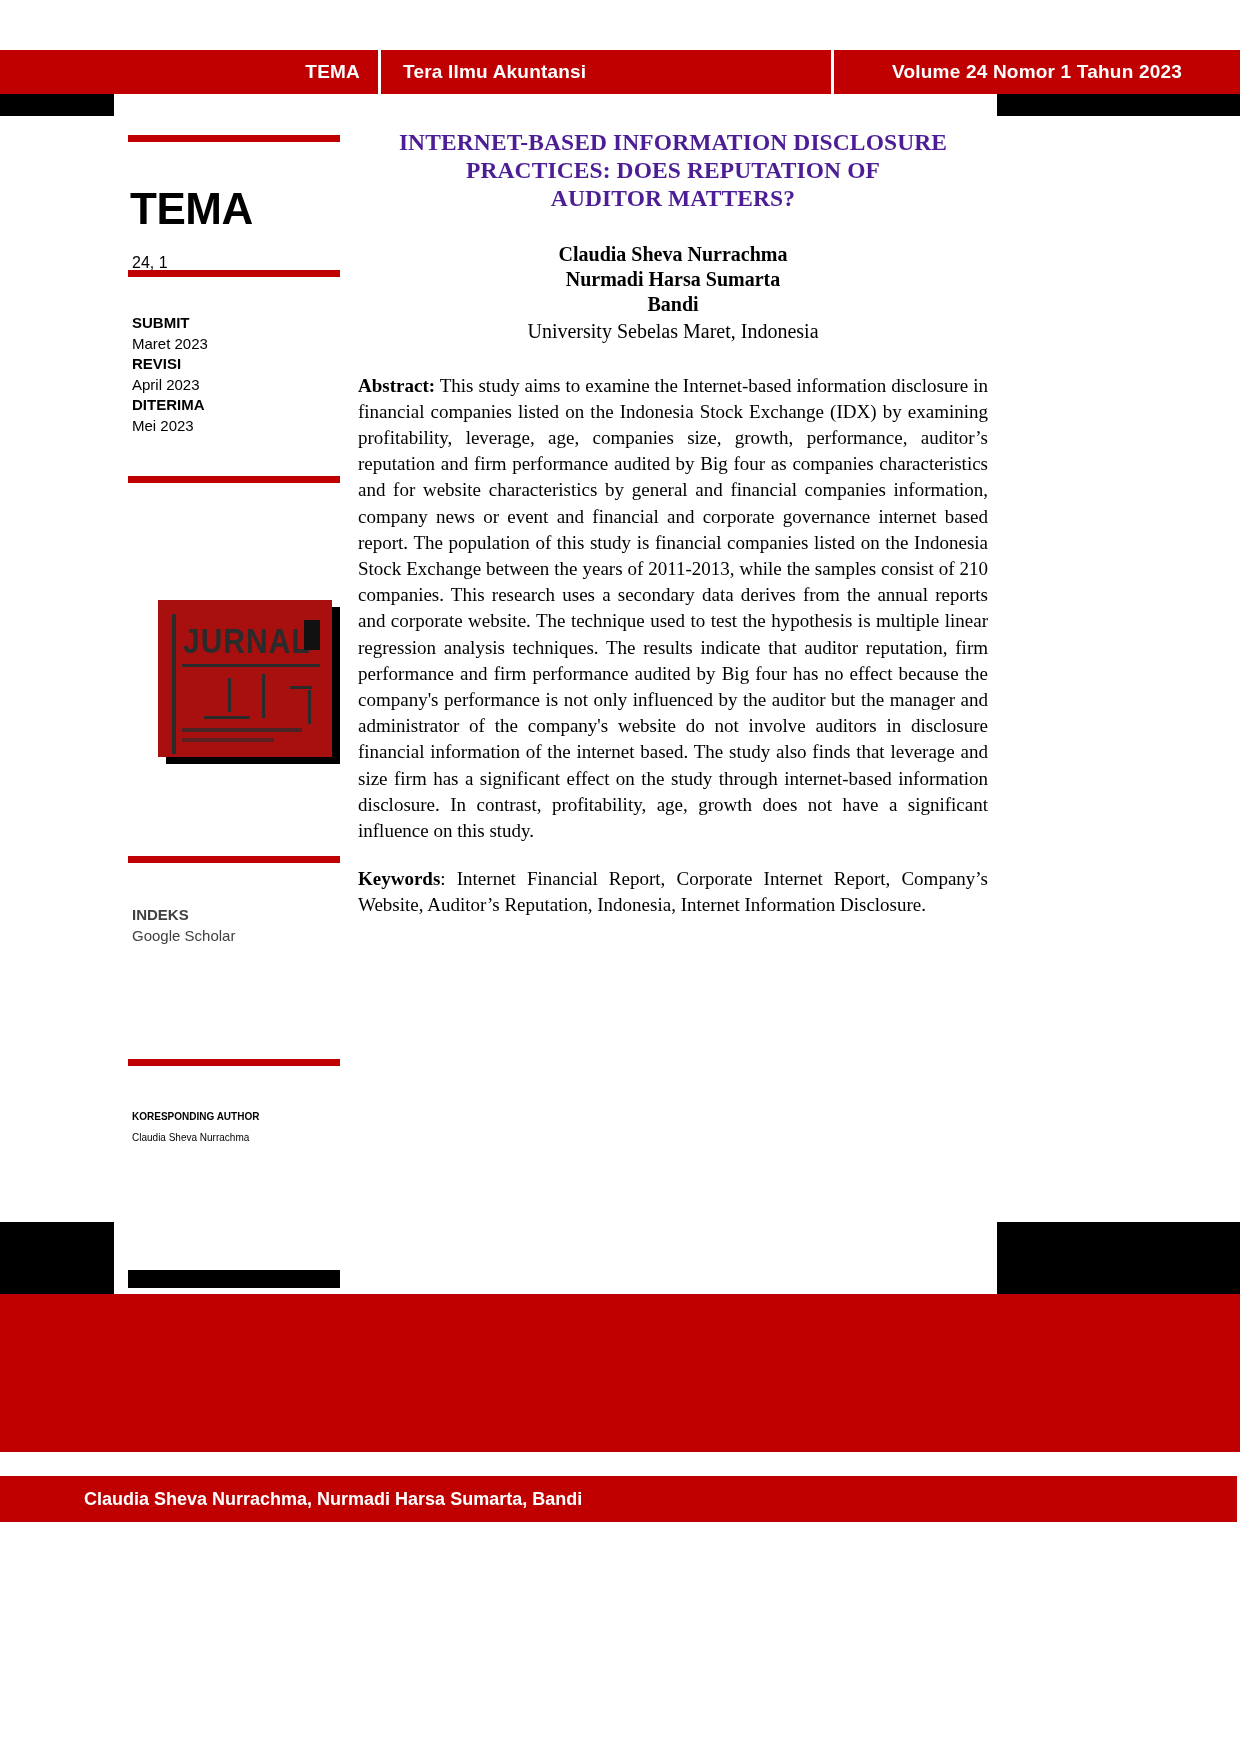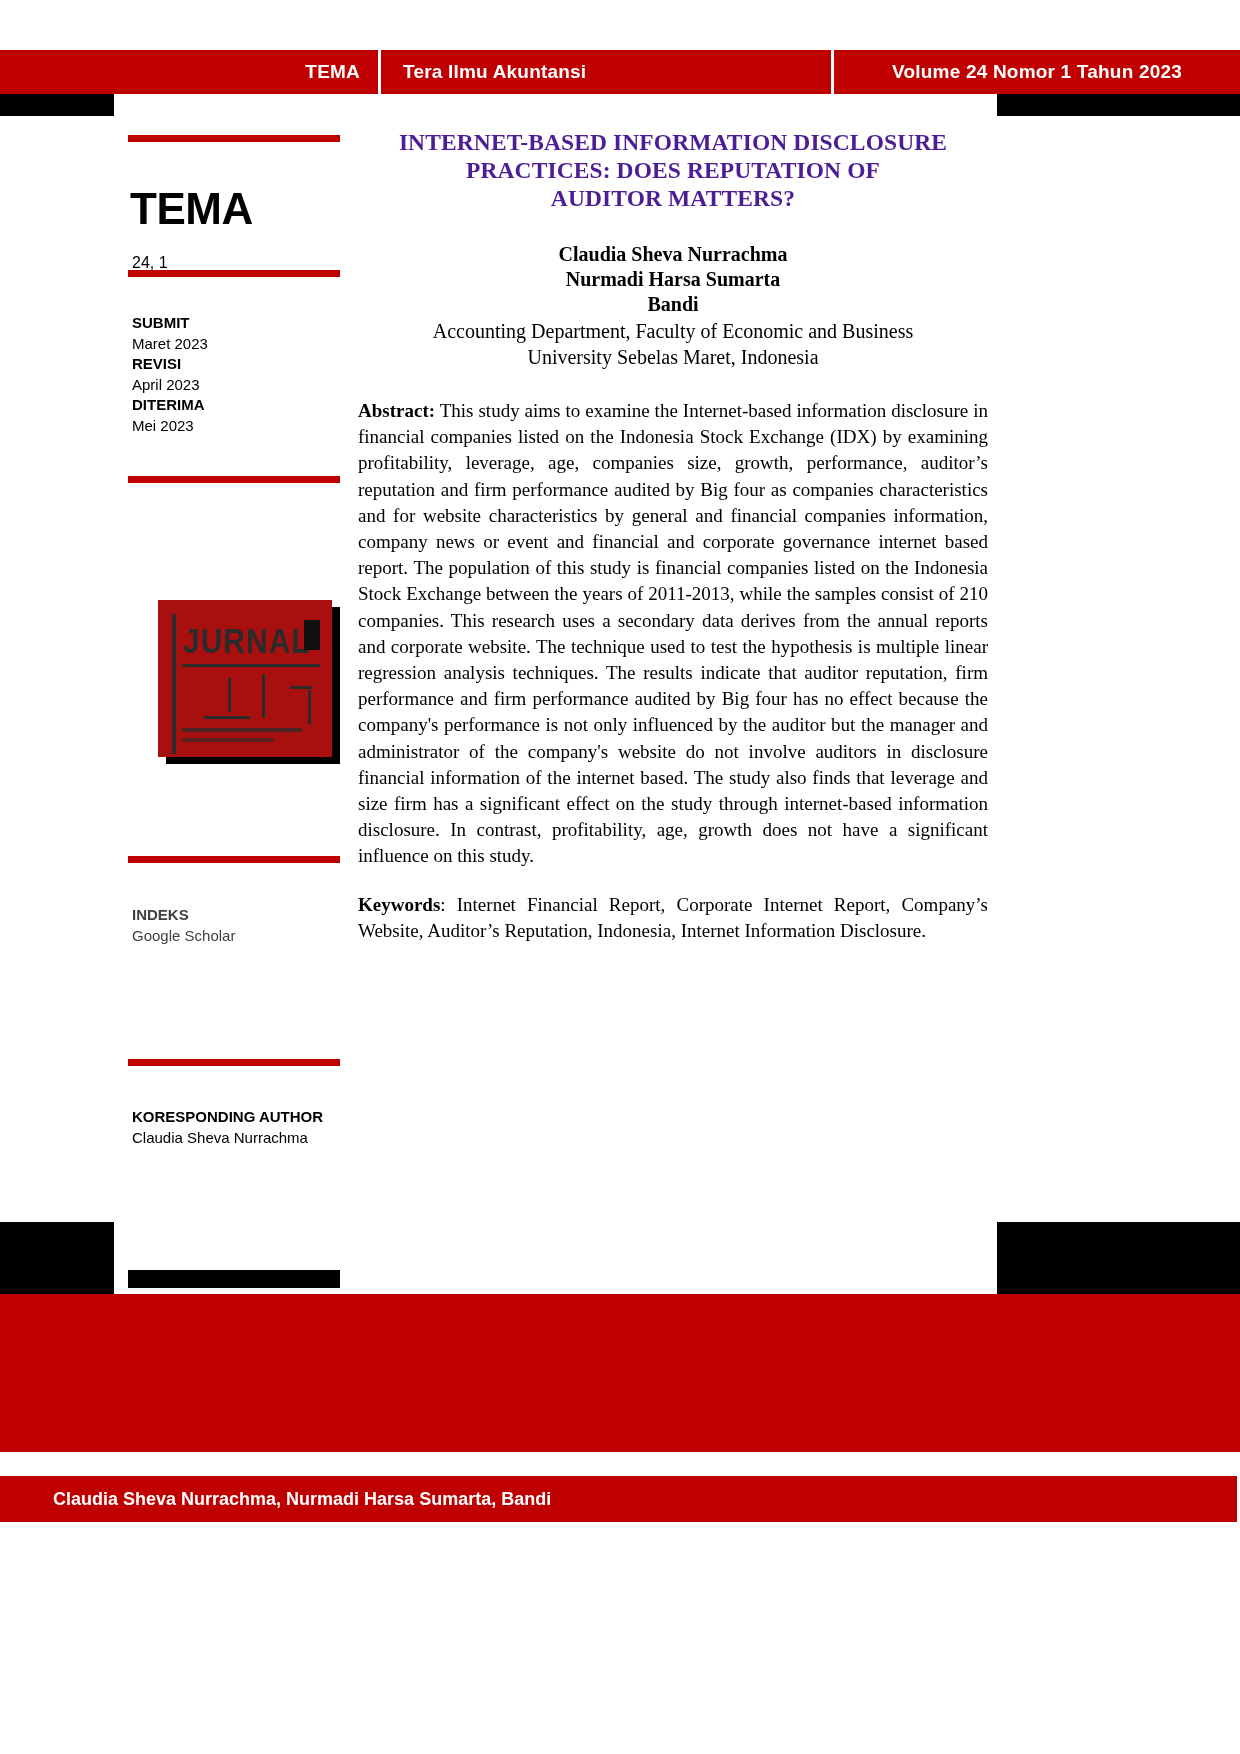--- a/index.html
+++ b/index.html
@@ -112,21 +112,21 @@
   .cover .sm7 { position:absolute; left: 24px; top: 138px; width: 92px; height: 4px; background:#2b2b2b; opacity:.6; }
 
   .indeks {
     position: absolute; left: 132px; top: 788px; width: 210px;
     font-family: "Liberation Sans", sans-serif; font-size: 15px; line-height: 21px; color:#404040;
   }
   .indeks .lbl { font-weight: bold; }
 
   .korresp {
     position: absolute; left: 132px; top: 990px; width: 230px;
-    font-family: "Liberation Sans", sans-serif; font-size: 15px; line-height: 21px; color:#000;
+    font-family: "Liberation Sans", sans-serif; font-size: 10px; line-height: 21px; color:#000;
   }
   .korresp .lbl { font-weight: bold; }
 
   
   .main { position: absolute; left: 358px; top: 128px; width: 630px; }
 
   .title {
     font-family: "Liberation Serif", serif;
     font-weight: bold; font-size: 23.5px; line-height: 28px;
     text-align: center; color: #4c1d95; letter-spacing: .1px;
@@ -169,21 +169,21 @@
     background: #C00000;
   }
 
   .foot-band {
     position: absolute; left: 0; top: 1476px; width: 1240px; height: 46px;
     background: #C00000;
     display: flex; align-items: center;
   }
   .foot-left {
     flex: 1; height: 46px; display:flex; align-items:center;
-    padding-left: 53px;
+    padding-left: 84px;
     border-right: 3px solid #ffffff;
   }
   .foot-right {
     flex: 0 0 243px; height: 46px; display:flex; align-items:center; justify-content:center;
   }
   .foot-band span {
     color:#fff; font-family:"Liberation Sans", sans-serif;
     font-weight: bold; font-size: 18px; white-space: nowrap;
   }
 </style>
@@ -266,21 +266,20 @@
       <div>AUDITOR MATTERS?</div>
     </div>
 
     <div class="authors">
       <div>Claudia Sheva Nurrachma</div>
       <div>Nurmadi Harsa Sumarta</div>
       <div>Bandi</div>
     </div>
 
     <div class="affil">
-      <div>Accounting Department, Faculty of Economic and Business</div>
       <div>University Sebelas Maret, Indonesia</div>
     </div>
 
     <p class="abstract"><b>Abstract:</b><span> This study aims to examine the Internet-based information disclosure in financial companies listed on the Indonesia Stock Exchange (IDX) by examining profitability, leverage, age, companies size, growth, performance, auditor’s reputation and firm performance audited by Big four as companies characteristics and for website characteristics by general and financial companies information, company news or event and financial and corporate governance internet based report. The population of this study is financial companies listed on the Indonesia Stock Exchange between the years of 2011-2013, while the samples consist of 210 companies. This research uses a secondary data derives from the annual reports and corporate website. The technique used to test the hypothesis is multiple linear regression analysis techniques. The results indicate that auditor reputation, firm performance and firm performance audited by Big four has no effect because the company's performance is not only influenced by the auditor but the manager and administrator of the company's website do not involve auditors in disclosure financial information of the internet based. The study also finds that leverage and size firm has a significant effect on the study through internet-based information disclosure. In contrast, profitability, age, growth does not have a significant influence on this study.</span></p>
 
     <p class="keywords"><b>Keywords</b><span>: Internet Financial Report, Corporate Internet Report, Company’s Website, Auditor’s Reputation, Indonesia, Internet Information Disclosure.</span></p>
   </div>
 
   <div class="b-left"></div>
   <div class="b-right"></div>

